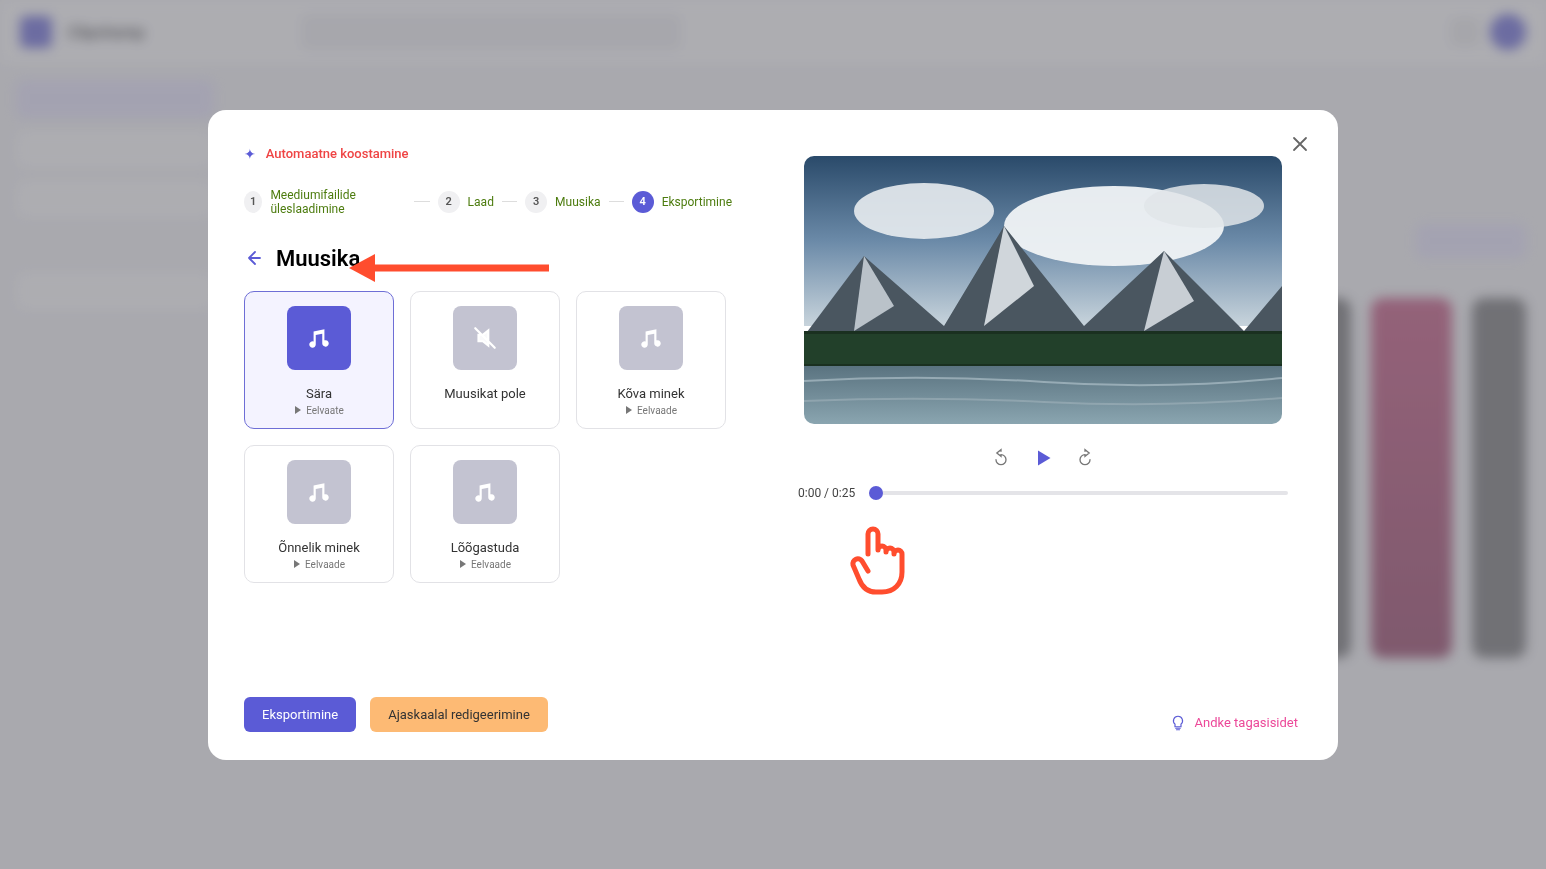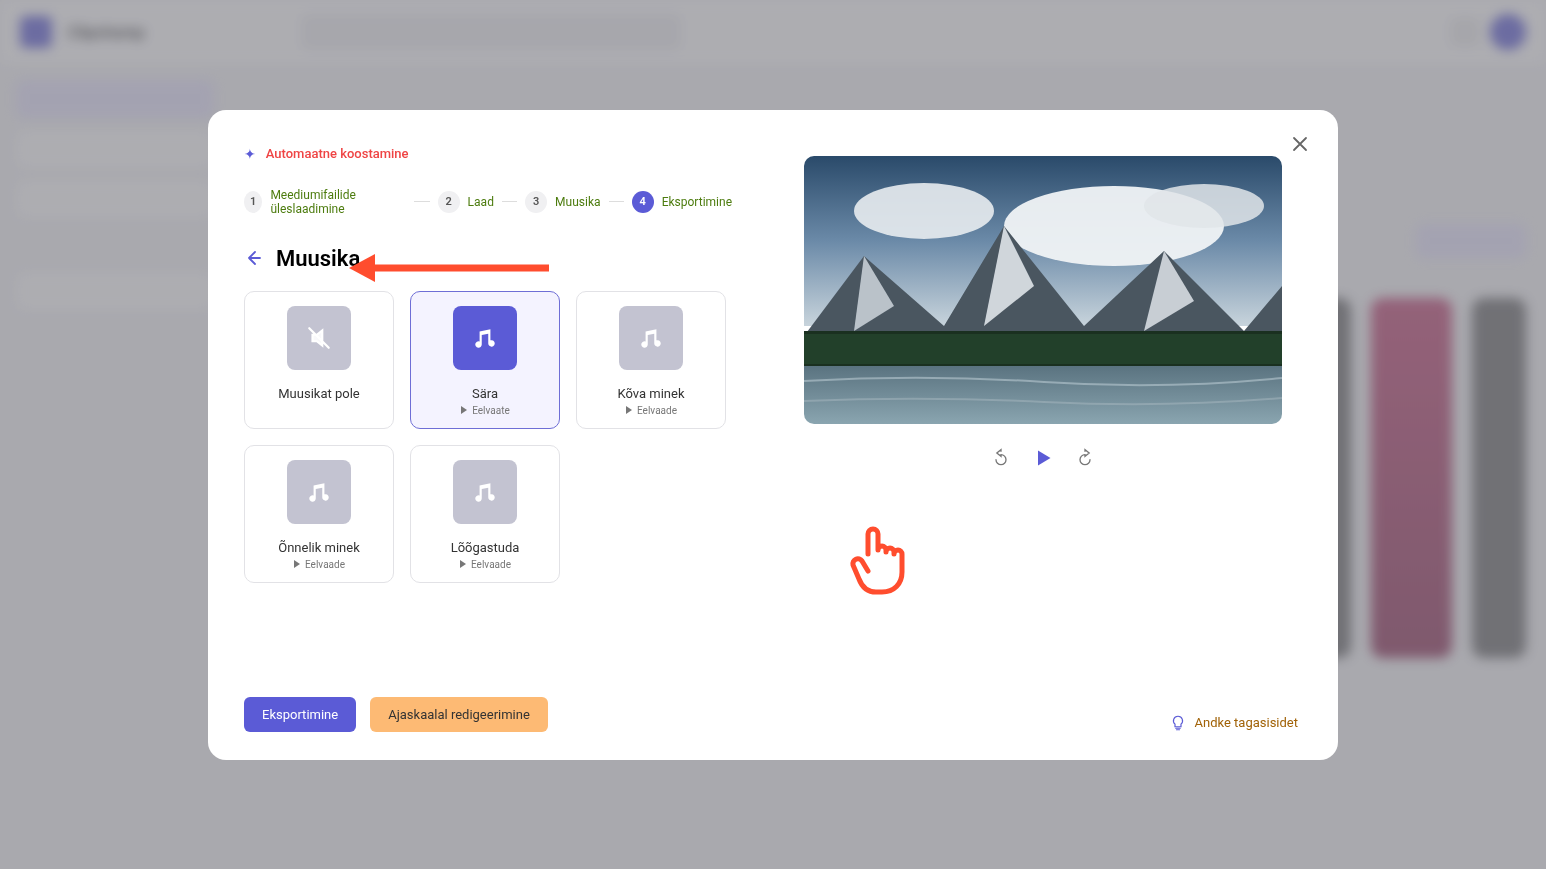--- a/index.html
+++ b/index.html
@@ -74,21 +74,21 @@
   .ctrl.play { color: #5b5bd6; }
   .ctrl svg { width: 20px; height: 20px; }
 
   .time-row { display: flex; align-items: center; gap: 14px; padding: 0 10px; }
   .time-label { font-size: 12px; color: #444; }
   .progress { flex: 1; height: 4px; background: #e4e4e8; border-radius: 2px; position: relative; }
   .progress-dot { position: absolute; left: 0; top: -5px; width: 14px; height: 14px; background: #5b5bd6; border-radius: 50%; }
 
   .feedback { margin-top: auto; margin-left: auto; display: flex; align-items: center; gap: 8px; cursor: pointer; }
   .feedback svg { width: 18px; height: 18px; color: #5b5bd6; }
-  .feedback-text { font-size: 13px; color: #a16207; }
+  .feedback-text { font-size: 13px; color: #ec4899; }
 
   
   .hand-cursor { position: absolute; left: 638px; top: 410px; pointer-events: none; }
 </style>
 </head>
 <body>
 
 <div class="bg-app">
   <div class="bg-header">
     <div class="bg-logo"></div>
@@ -164,42 +164,42 @@
         <div class="section-title">Muusika</div>
 
         <svg class="red-arrow" width="200" height="40">
           <line x1="200" y1="20" x2="20" y2="20" stroke="#ff4d2e" stroke-width="7" stroke-linecap="round"></line>
           <polygon points="0,20 26,6 26,34" fill="#ff4d2e"></polygon>
         </svg>
       </div>
 
       <div class="grid">
 
-        <div class="card">
-          <div class="thumb">
-            <svg viewBox="0 0 24 24">
-                <path d="M6 9v6h4l5 4V5l-5 4H6z M3 3 L21 21" stroke="#fff" stroke-width="2" fill="#fff" fill-opacity="0.9" stroke-linecap="round"></path>
-              </svg>
-          </div>
-          <div class="card-title">Muusikat pole</div>
-        </div>
-
         <div class="card selected">
           <div class="thumb selected">
             <svg viewBox="0 0 24 24">
                 <path d="M9 18a3 3 0 1 1-2-2.83V6l10-2v10.17A3 3 0 1 1 15 17V8L9 9.2V18z" fill="#fff"></path>
               </svg>
           </div>
           <div class="card-title">Sära</div>
           <div class="card-sub">
             <svg viewBox="0 0 8 8">
                 <polygon points="1,0 7,4 1,8" fill="currentColor"></polygon>
               </svg>
             <span>Eelvaate</span>
           </div>
+        </div>
+
+        <div class="card">
+          <div class="thumb">
+            <svg viewBox="0 0 24 24">
+                <path d="M6 9v6h4l5 4V5l-5 4H6z M3 3 L21 21" stroke="#fff" stroke-width="2" fill="#fff" fill-opacity="0.9" stroke-linecap="round"></path>
+              </svg>
+          </div>
+          <div class="card-title">Muusikat pole</div>
         </div>
 
         <div class="card">
           <div class="thumb">
             <svg viewBox="0 0 24 24">
                 <path d="M9 18a3 3 0 1 1-2-2.83V6l10-2v10.17A3 3 0 1 1 15 17V8L9 9.2V18z" fill="#fff"></path>
               </svg>
           </div>
           <div class="card-title">Kõva minek</div>
           <div class="card-sub">
@@ -293,20 +293,26 @@
               <polygon points="6,3 21,12 6,21" fill="currentColor"></polygon>
             </svg>
         </div>
         <div class="ctrl">
           <svg viewBox="0 0 24 24">
               <path d="M12 4 V2 l5 4 -5 4 V8 a6 6 0 1 0 6 6" stroke="currentColor" stroke-width="1.6" fill="none" stroke-linecap="round"></path>
             </svg>
         </div>
       </div>
 
+      <div class="time-row">
+        <div class="time-label">0:00 / 0:25</div>
+        <div class="progress">
+          <div class="progress-dot"></div>
+        </div>
+      </div>
 
       <div class="feedback">
         <svg viewBox="0 0 24 24">
             <path d="M12 3a6 6 0 0 0-4 10.5V17h8v-3.5A6 6 0 0 0 12 3z M9 19h6 M10 21h4" stroke="currentColor" stroke-width="1.6" fill="none" stroke-linecap="round"></path>
           </svg>
         <span class="feedback-text">Andke tagasisidet</span>
       </div>
     </div>
 
     <svg class="hand-cursor" width="70" height="80">

